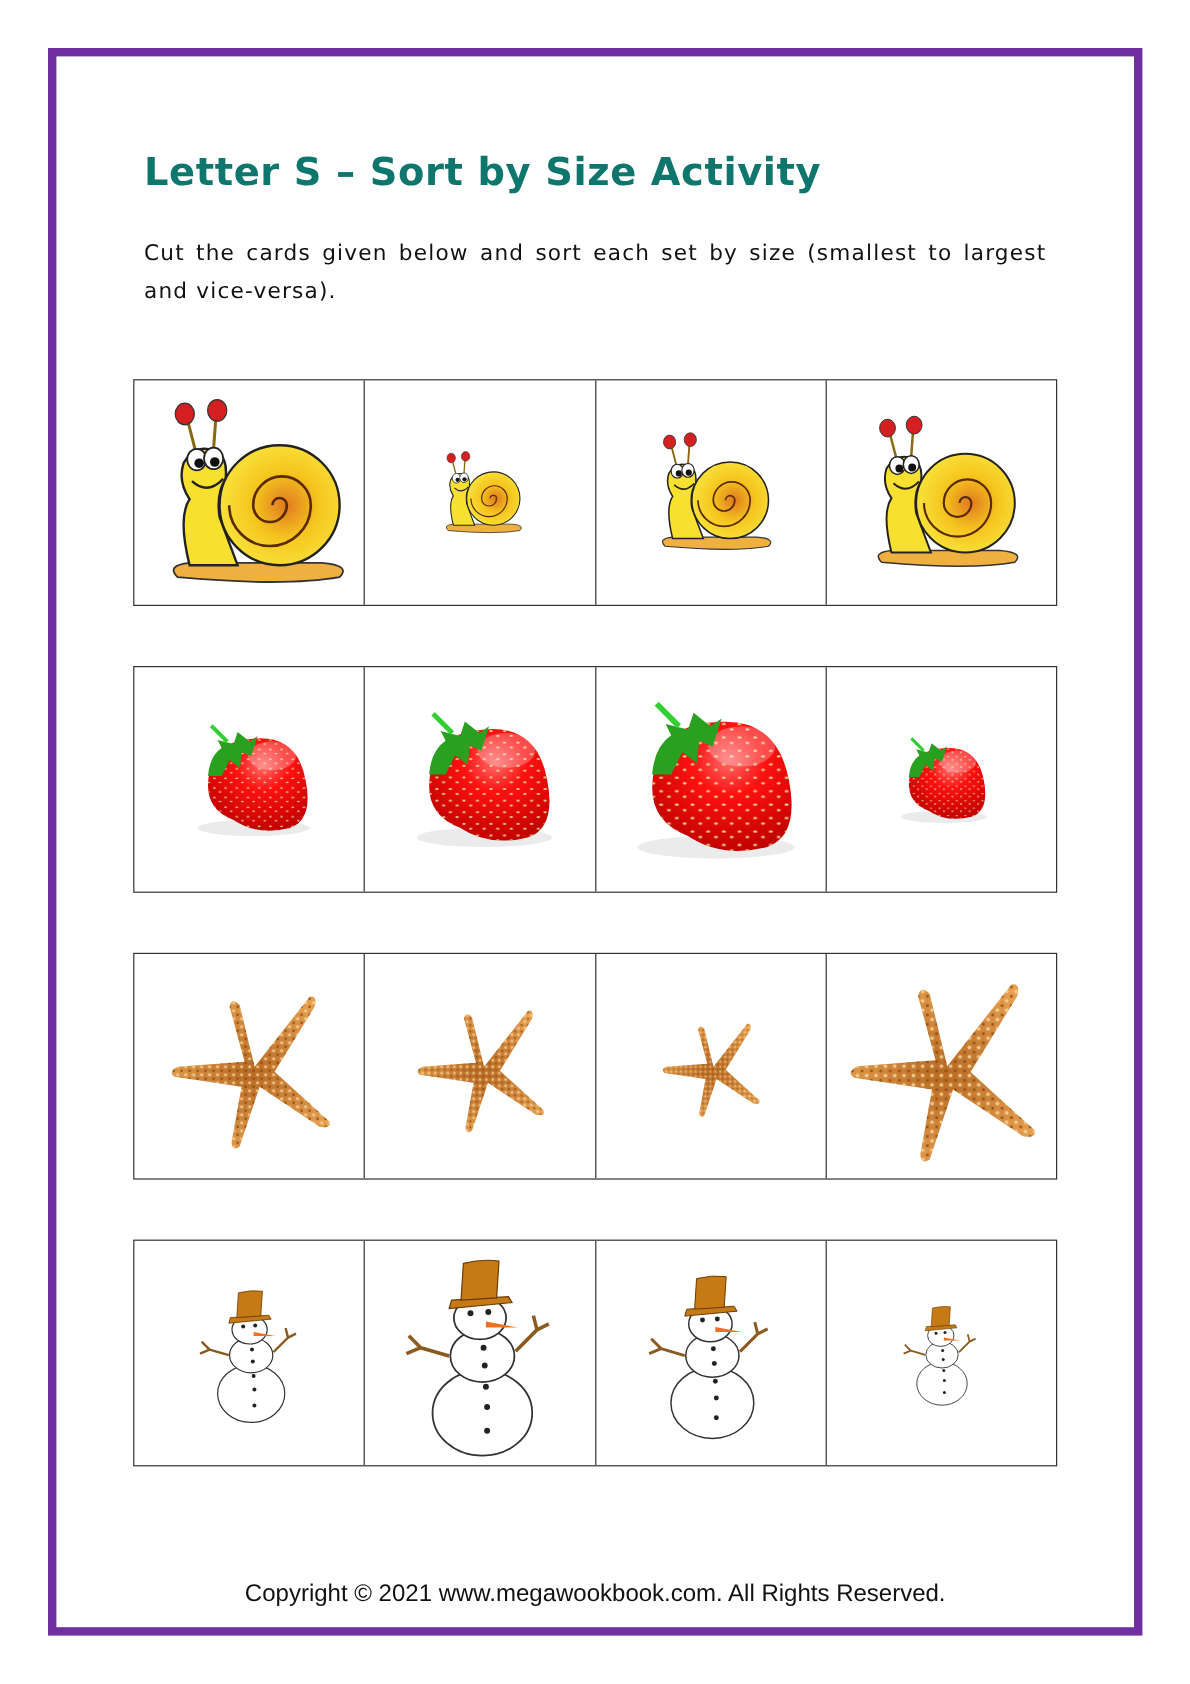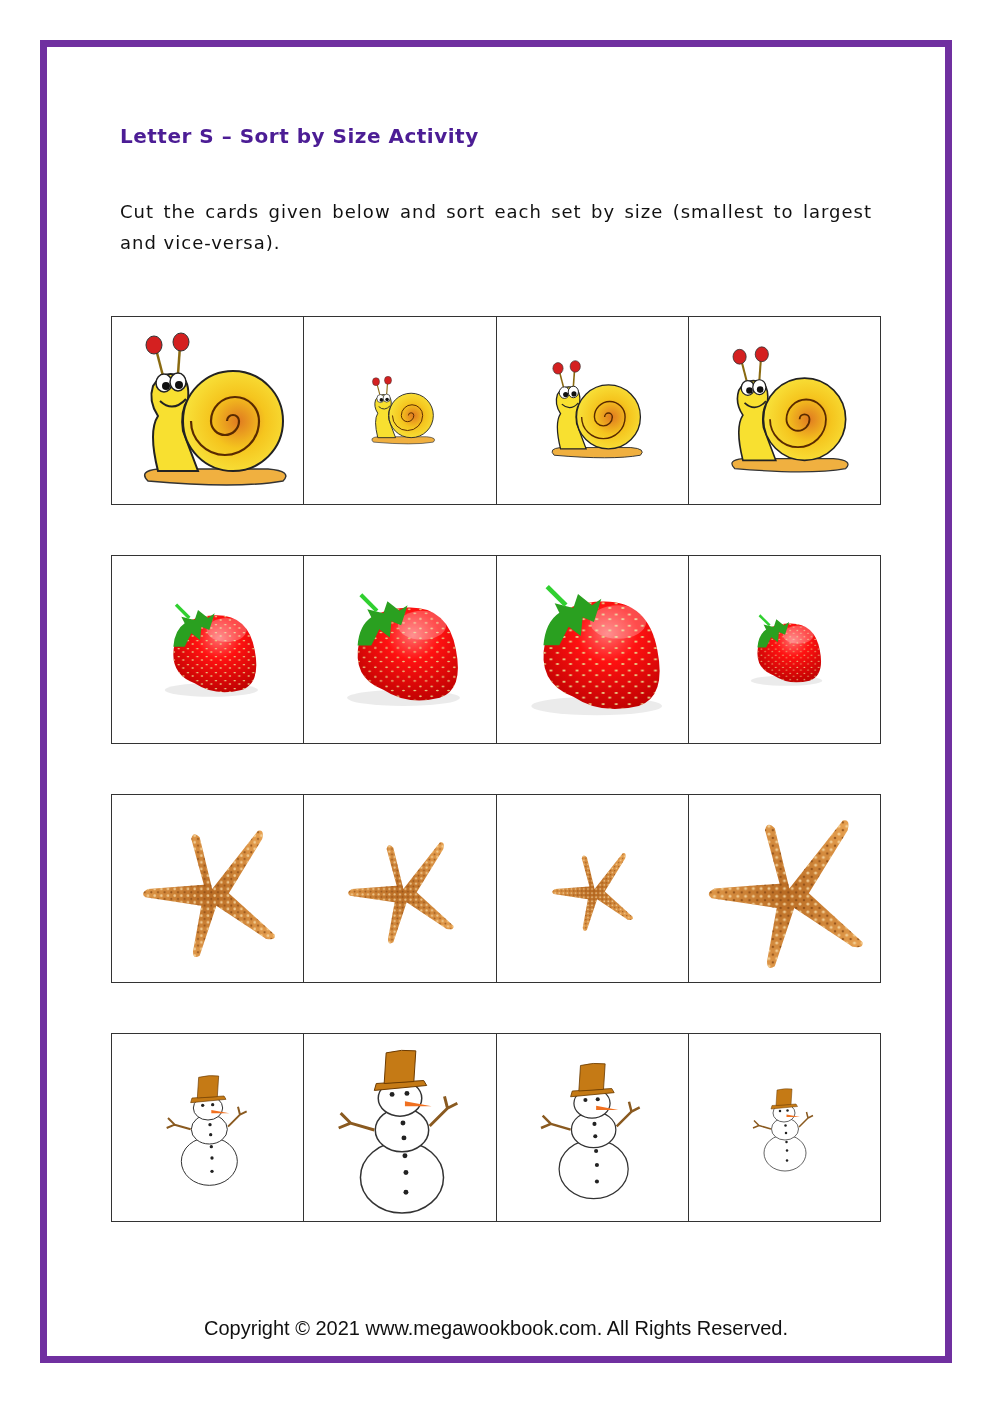--- a/index.html
+++ b/index.html
@@ -1,18 +1,18 @@
 <!DOCTYPE html>
 <html><head>
 <meta charset="utf-8">
 <style>
   html,body{margin:0;padding:0;background:#fff;}
   body{width:992px;height:1403px;position:relative;overflow:hidden;font-family:"DejaVu Sans",sans-serif;}
   .frame{position:absolute;left:40px;top:40px;width:898px;height:1309px;border:7px solid #7030a0;}
-  .title{position:absolute;left:120px;top:124px;font-size:20px;font-weight:bold;color:#4c1d95;letter-spacing:0.5px;font-family:"DejaVu Sans",sans-serif;}
+  .title{position:absolute;left:120px;top:124px;font-size:32px;font-weight:bold;color:#0f766e;letter-spacing:0.5px;font-family:"DejaVu Sans",sans-serif;}
   .instr{position:absolute;left:120px;top:196px;width:752px;font-size:18px;line-height:31px;color:#111;text-align:justify;letter-spacing:1px;font-family:"DejaVu Sans",sans-serif;}
   .grid{position:absolute;left:111px;width:770px;height:189px;display:flex;border:1.5px solid #333;box-sizing:border-box;}
   .cell{flex:1;border-right:1.5px solid #333;position:relative;display:flex;align-items:center;justify-content:center;}
   .cell:last-child{border-right:none;}
   .cell svg{display:block;}
   .copy{position:absolute;left:0;width:992px;top:1317px;text-align:center;font-size:20px;color:#111;font-family:"Liberation Sans",sans-serif;}
 </style>
 </head>
 <body>
 

